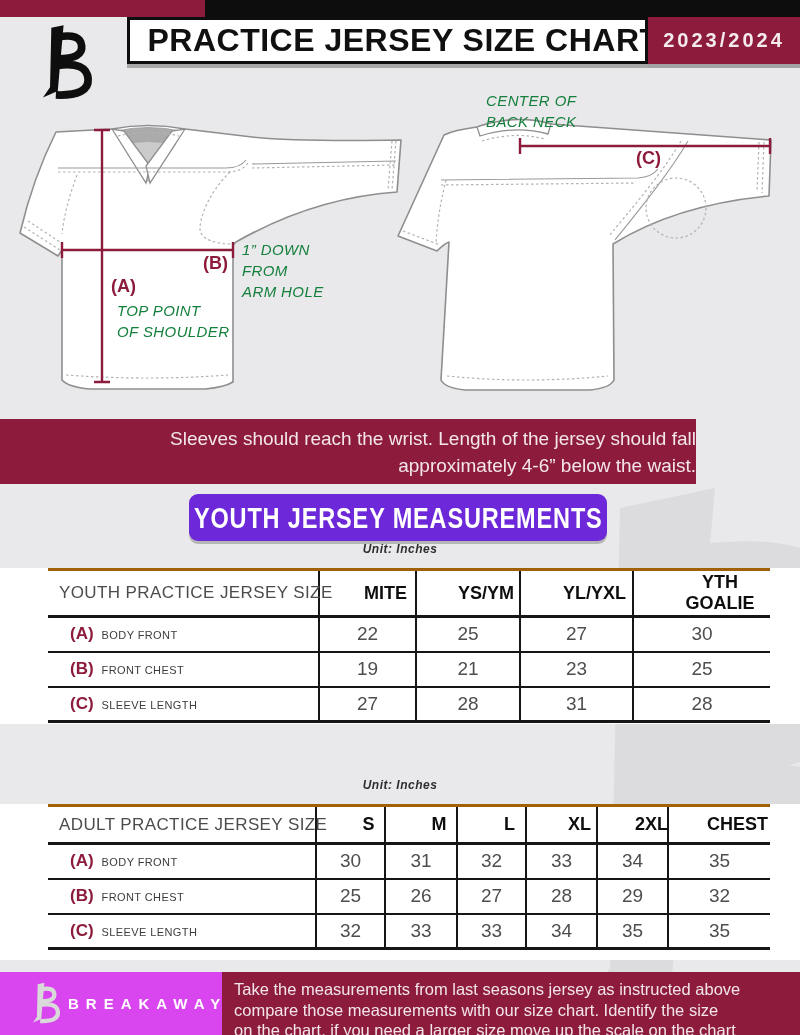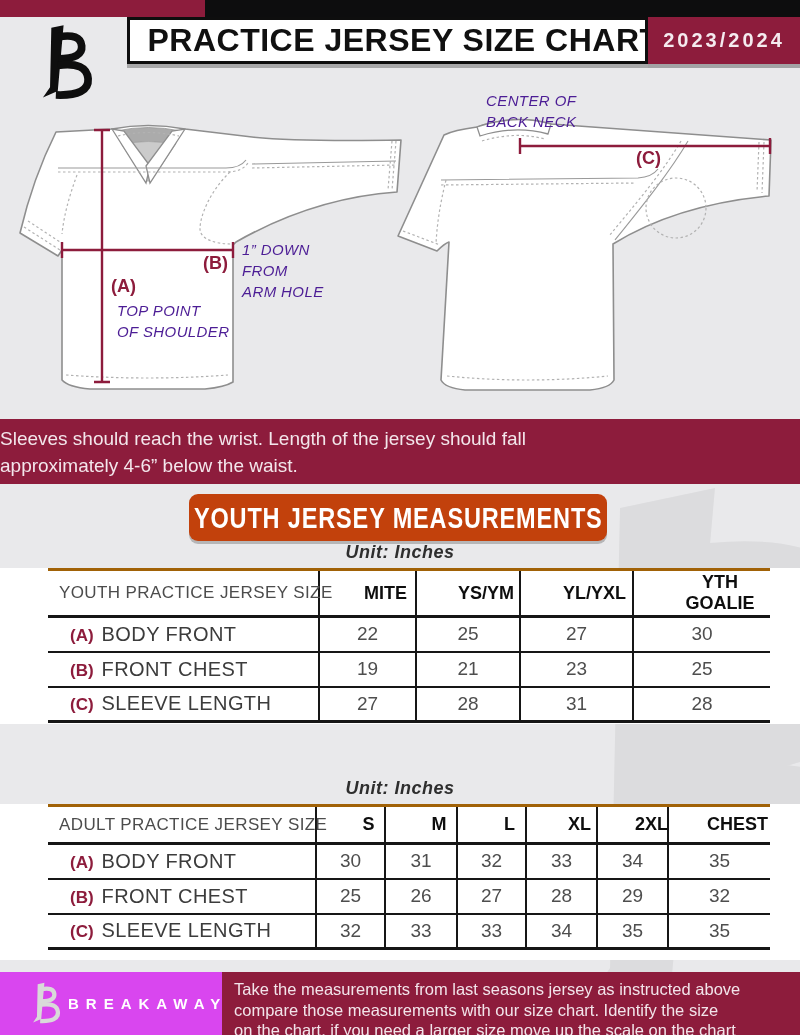--- a/index.html
+++ b/index.html
@@ -26,67 +26,67 @@
     display:flex;align-items:center;justify-content:center;
     box-shadow:0 4px 0 rgba(0,0,0,.30);
   }
   #year-box .t{font-size:20px;font-weight:700;letter-spacing:3px;color:#F5EBEF;white-space:nowrap;}
   #logo-top{left:26px;top:24px;width:70px;height:80px;color:#0e0e0e;}
 
   
   #diagram{left:0;top:64px;width:800px;height:355px;}
   #jerseys{position:absolute;left:0;top:20px;}
   .mlabel{position:absolute;color:#8D1C3C;font-weight:800;font-size:18px;}
-  .mnote{position:absolute;color:#4c1d95;font-style:italic;font-size:15px;line-height:21px;letter-spacing:.4px;}
+  .mnote{position:absolute;color:#15803d;font-style:italic;font-size:15px;line-height:21px;letter-spacing:.4px;}
 
   
   #banner{
-    left:0;top:419px;width:800px;height:65px;background:#8D1C3C;
-    display:flex;flex-direction:column;align-items:flex-start;justify-content:center;
+    left:0;top:419px;width:696px;height:65px;background:#8D1C3C;
+    display:flex;flex-direction:column;align-items:flex-end;justify-content:center;
     color:#F3E6EB;font-size:19px;line-height:27px;text-align:center;
   }
 
   
   #zone{left:0;top:484px;width:800px;height:488px;overflow:hidden;}
   #watermark{position:absolute;left:445px;top:-6px;width:500px;height:620px;color:#000;opacity:.05;}
   .whiteblock{position:absolute;left:0;width:800px;background:#ffffff;}
   #white-youth{top:84px;height:156px;}
   #white-adult{top:320px;height:156px;}
   .pill{
-    position:absolute;left:189px;width:418px;height:47px;background:#c2410c;border-radius:9px;
+    position:absolute;left:189px;width:418px;height:47px;background:#6d28d9;border-radius:9px;
     display:flex;align-items:center;justify-content:center;box-shadow:0 3px 0 rgba(0,0,0,.22);
   }
   .pill .t{
     color:#fff;font-size:28px;font-weight:700;letter-spacing:1px;white-space:nowrap;
     display:inline-block;transform:scale(.84,1.06);
   }
   #pill-youth{top:10px;}
   #pill-adult{top:244px;}
   .unit{
     position:absolute;left:0;width:800px;text-align:center;
-    font-style:italic;font-weight:700;font-size:18px;color:#2e2e2e;letter-spacing:.5px;
+    font-style:italic;font-weight:700;font-size:12px;color:#2e2e2e;letter-spacing:.5px;
   }
   #unit-youth{top:58px;}
   #unit-adult{top:294px;}
 
   table.size-table{
     position:absolute;left:48px;width:722px;border-collapse:collapse;table-layout:fixed;
     border-top:3px solid #a16207;border-bottom:3px solid #161616;
   }
   #table-youth{top:84px;}
   #table-adult{top:320px;}
   table.size-table thead tr{height:38px;border-bottom:3px solid #161616;}
   table.size-table tbody tr{height:35px;}
   table.size-table tbody tr + tr{border-top:2px solid #161616;}
   th.rowhead{text-align:left;padding-left:11px;font-weight:400;font-size:17px;color:#4c4c4c;letter-spacing:.4px;white-space:nowrap;}
   th.size{border-left:2px solid #161616;text-align:center;font-size:18px;font-weight:700;color:#0e0e0e;padding-left:37px;}
   td.num{border-left:2px solid #161616;text-align:center;font-size:19px;color:#4e4e4e;}
   td.lbl{text-align:left;padding-left:22px;white-space:nowrap;}
   td.lbl .pfx{color:#8D1C3C;font-weight:800;font-size:17px;}
-  td.lbl .mname{color:#3c3c3c;font-size:20px;letter-spacing:.4px;margin-left:8px;}
+  td.lbl .mname{color:#3c3c3c;font-size:11px;letter-spacing:.4px;margin-left:8px;}
 
   
   #footer-black{left:0;top:972px;width:222px;height:63px;background:#d946ef;}
   #footer-logo{position:absolute;left:25px;top:10px;width:36px;height:44px;color:#D9D9D9;}
   #footer-brand{
     position:absolute;left:68px;top:0;height:63px;display:flex;align-items:center;
     color:#fff;font-size:15px;font-weight:700;letter-spacing:7px;white-space:nowrap;
   }
   #footer-maroon{
     left:222px;top:972px;width:578px;height:63px;background:#8D1C3C;box-sizing:border-box;

